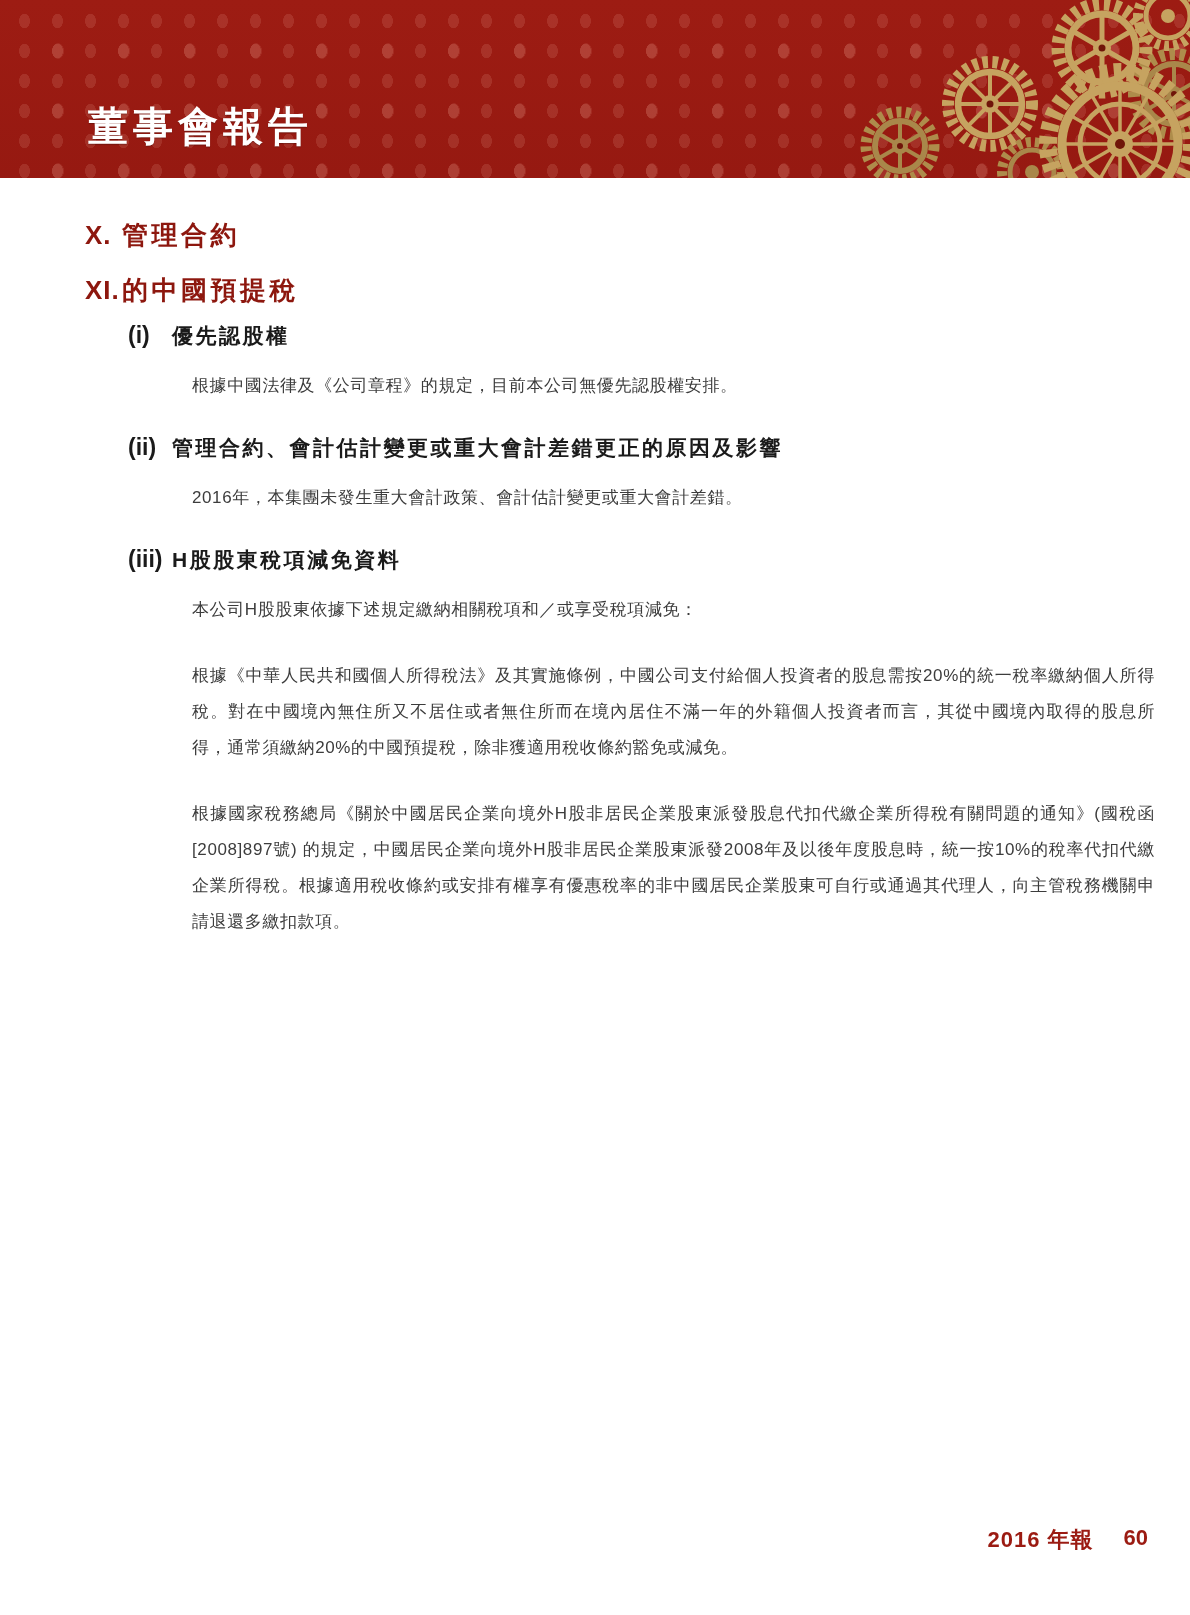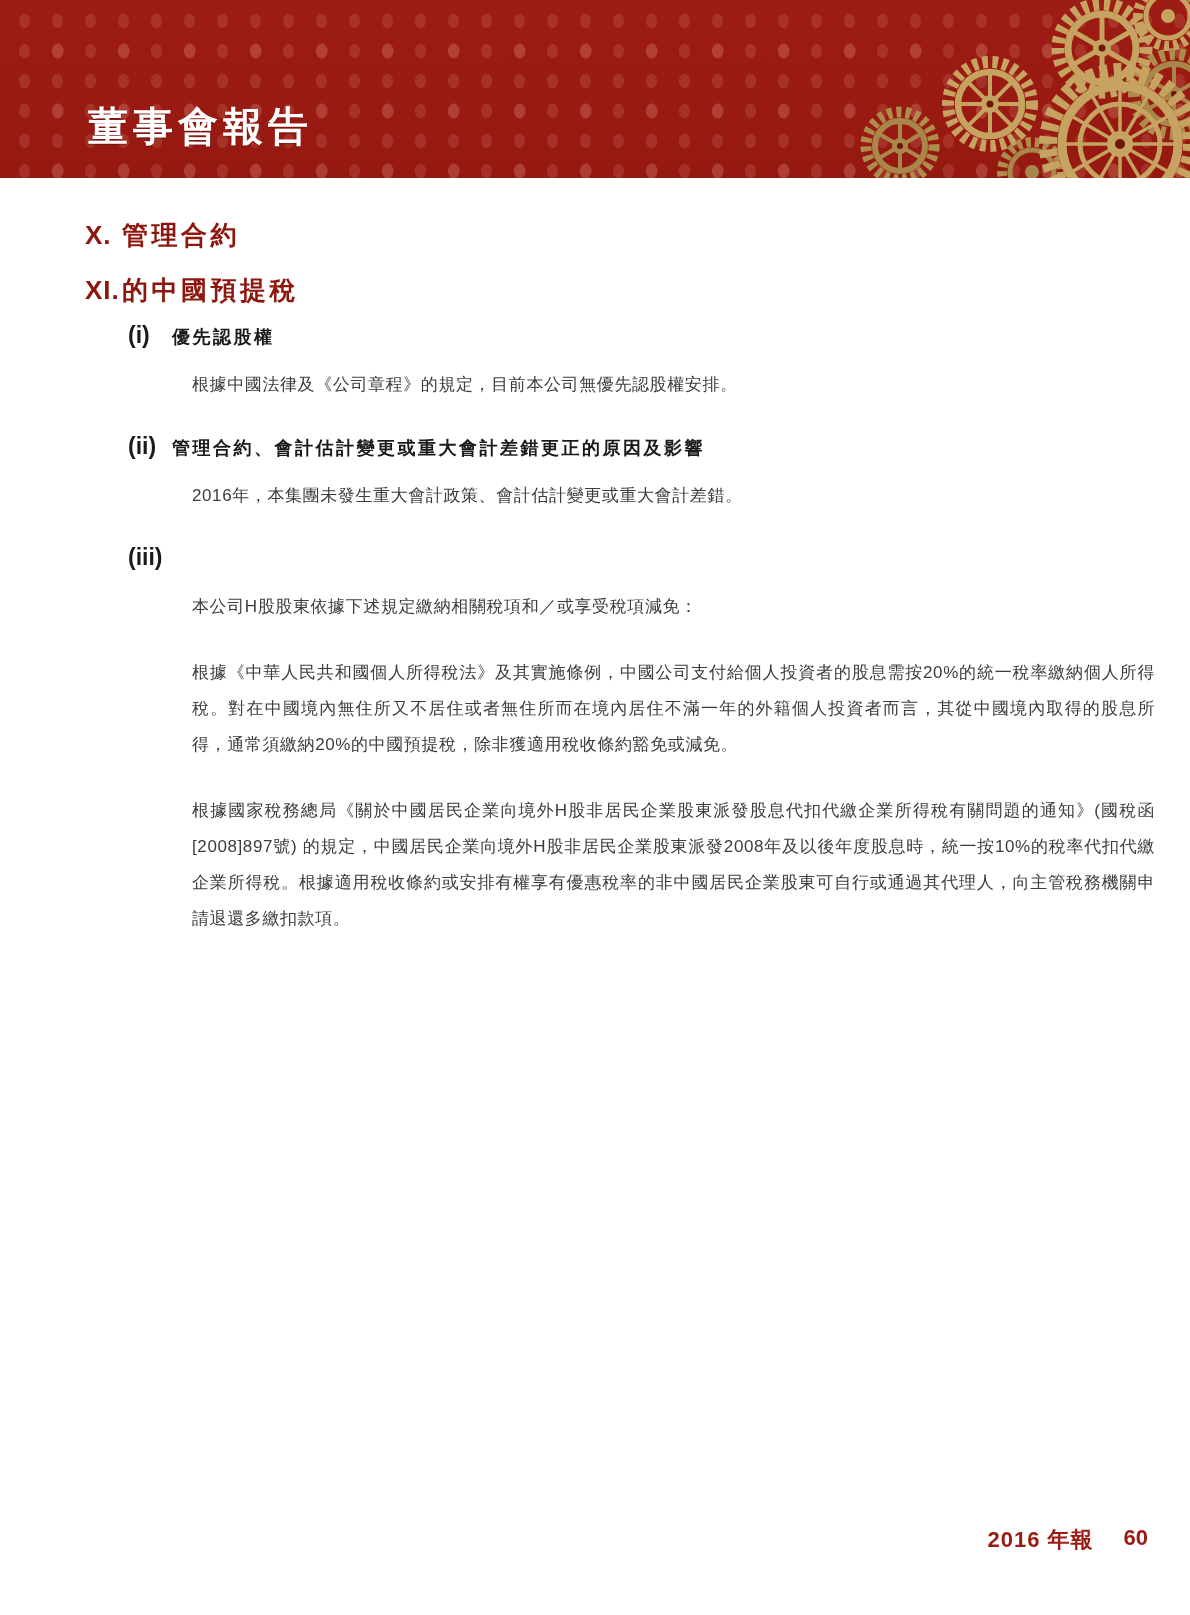--- a/index.html
+++ b/index.html
@@ -62,21 +62,21 @@
     width:1016px;
     font-size:21px;line-height:36px;letter-spacing:0.6px;
     text-align:justify;color:#3c3c3c;
   }
   .subsection{margin-left:43px;}
   .sub-h-row{display:flex;align-items:baseline;margin:30px 0 18px 0;}
   .sub-num{
     color:#1a1a1a;font-size:23px;font-weight:bold;width:44px;flex:none;
   }
   .sub-title{
-    margin:0;color:#1a1a1a;font-size:18px;font-weight:bold;letter-spacing:2.5px;text-align:center;
+    margin:0;color:#1a1a1a;font-size:21px;font-weight:bold;letter-spacing:2.5px;text-align:center;
   }
   .sub-body{
     margin:0 0 0 64px;
     width:963px;
     font-size:17px;line-height:36px;letter-spacing:0.6px;
     text-align:justify;color:#3c3c3c;
   }
   .sub-body + .sub-body{margin-top:30px;}
   .gap-lg{margin-bottom:14px;}
   
@@ -226,20 +226,21 @@
         <div class="sub-h-row">
           <span class="sub-num">(ii)</span>
           <h3 class="sub-title">管理合約、會計估計變更或重大會計差錯更正的原因及影響</h3>
         </div>
         <p class="sub-body">2016年，本集團未發生重大會計政策、會計估計變更或重大會計差錯。</p>
       </div>
 
       <div class="subsection">
         <div class="sub-h-row">
           <span class="sub-num">(iii)</span>
+          <h3 class="sub-title">H股股東稅項減免資料</h3>
         </div>
         <p class="sub-body">本公司H股股東依據下述規定繳納相關稅項和／或享受稅項減免：</p>
         <p class="sub-body">根據《中華人民共和國個人所得稅法》及其實施條例，中國公司支付給個人投資者的股息需按20%的統一稅率繳納個人所得稅。對在中國境內無住所又不居住或者無住所而在境內居住不滿一年的外籍個人投資者而言，其從中國境內取得的股息所得，通常須繳納20%的中國預提稅，除非獲適用稅收條約豁免或減免。</p>
         <p class="sub-body">根據國家稅務總局《關於中國居民企業向境外H股非居民企業股東派發股息代扣代繳企業所得稅有關問題的通知》(國稅函[2008]897號) 的規定，中國居民企業向境外H股非居民企業股東派發2008年及以後年度股息時，統一按10%的稅率代扣代繳企業所得稅。根據適用稅收條約或安排有權享有優惠稅率的非中國居民企業股東可自行或通過其代理人，向主管稅務機關申請退還多繳扣款項。</p>
       </div>
     </section>
 
   </main>
 
   <footer class="footer">

